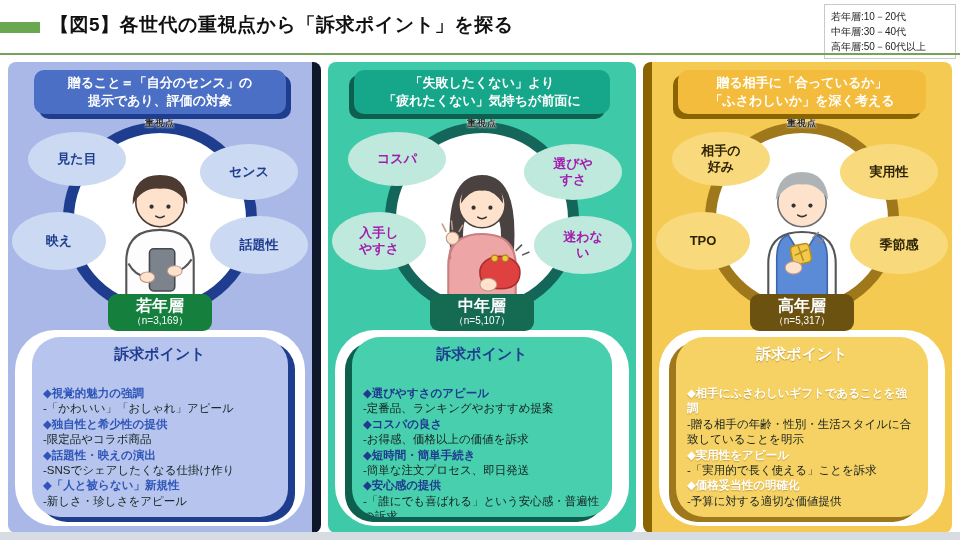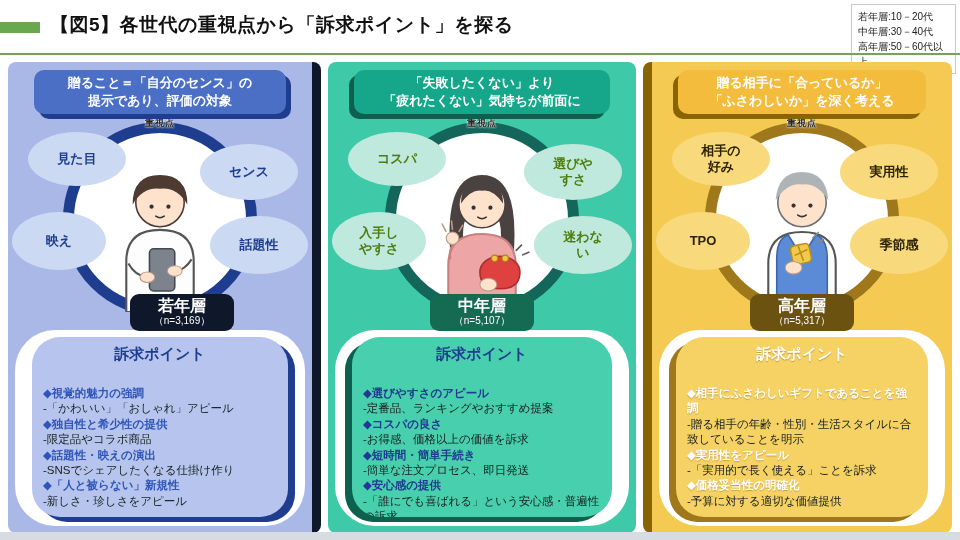--- a/index.html
+++ b/index.html
@@ -10,21 +10,21 @@
   .stage {
     position:relative; width:960px; height:540px; background:#fff;
     overflow:hidden;
   }
 
   
   .hdr { position:absolute; top:0; left:0; width:960px; height:53px; background:#fff;border-radius:25px; }
   .hdr-dash { position:absolute; left:0; top:22px; width:40px; height:11px; background:#6aa84f; }
   .hdr-title { position:absolute; left:50px; top:12px; font-size:19px; font-weight:bold; color:#111; letter-spacing:0.5px; }
   .legend-box {
-    position:absolute; right:4px; top:4px; width:105px; border:1px solid #c9c9c9; background:#fff;
+    position:absolute; right:4px; top:4px; width:132px; border:1px solid #c9c9c9; background:#fff;
     padding:4px 6px; font-size:10px; line-height:1.5; color:#222; box-sizing:border-box;
   }
   .hdr-line { position:absolute; top:53px; left:0; width:960px; height:2px; background:#76a25a; }
   .footer-strip { position:absolute; bottom:0; left:0; width:960px; height:8px; background:#d7dce3; }
 
   
   .col { position:absolute; top:62px; height:471px; border-radius:8px; box-sizing:border-box; }
   .col-0 { left:8px;   width:313px; background:#a9b8e7; border-right:9px solid #0f172a; }
   .col-1 { left:328px; width:308px; background:#3ec9a8; }
   .col-2 { left:643px; width:309px; background:#f5ca52; border-left:9px solid #8a6400; }
@@ -53,33 +53,33 @@
   .col-1 .ring { border:11px solid #14665a; }
   .col-2 .ring { border:11px solid #a0781c; }
 
   .person { position:absolute; top:92px; left:50%; transform:translateX(-50%); width:130px; height:158px; z-index:3; }
 
   .bub {
     position:absolute; border-radius:50%; display:flex; align-items:center; justify-content:center;
     text-align:center; font-weight:bold; font-size:13px; line-height:1.2; white-space:pre-line; z-index:4;
   }
   .col-0 .bub { background:#cbdaf2; color:#1e3d8f; }
-  .col-1 .bub { background:#bfe9dc; color:#4d7c0f; }
+  .col-1 .bub { background:#bfe9dc; color:#a21caf; }
   .col-2 .bub { background:#f8da7d; color:#2e2405; }
   .b1 { left:20px;  top:70px;  width:98px; height:54px; }
   .b2 { right:14px; top:82px;  width:98px; height:56px; }
   .b3 { left:4px;   top:150px; width:94px; height:58px; }
   .b4 { right:4px;  top:154px; width:98px; height:58px; }
 
   .name-pill {
     position:absolute; top:232px; left:50%; transform:translateX(-50%);
     min-width:104px; padding:3px 12px 4px; border-radius:9px; text-align:center; z-index:7;
     color:#fff; box-sizing:border-box;
   }
-  .col-0 .name-pill { background:#0f172a;margin-left:22px; }
+  .col-0 .name-pill { background:#15803d; }
   .col-1 .name-pill { background:#156b52; }
   .col-2 .name-pill { background:#6b5210; }
   .gen-name { font-size:16px; font-weight:bold; line-height:1.15; }
   .gen-n { font-size:10px; line-height:1.2; }
 
   .pbox {
     position:absolute; top:268px; left:7px; right:7px; bottom:7px;
     background:#fff; border-radius:40px; z-index:2;
   }
   .pbox-inner {

